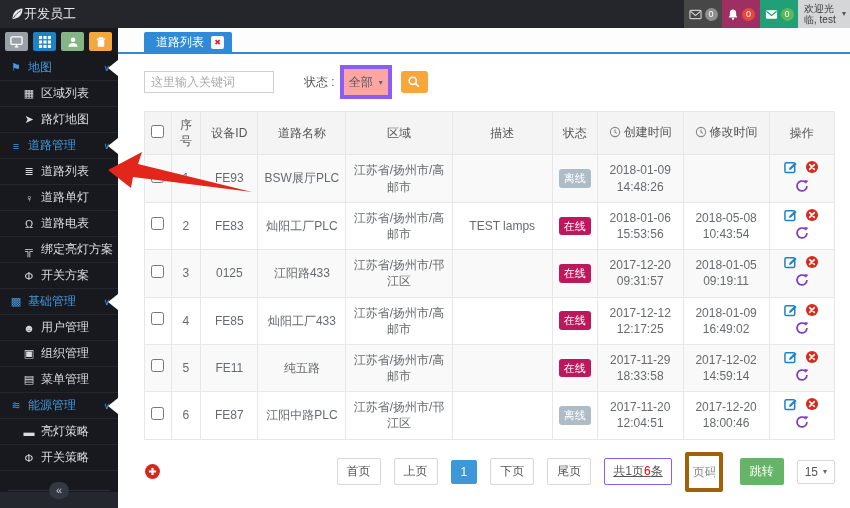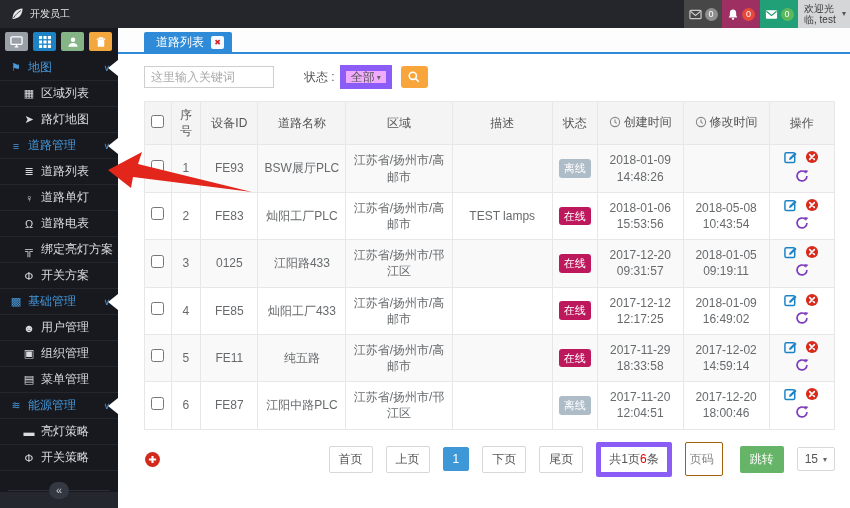--- a/index.html
+++ b/index.html
@@ -6,21 +6,21 @@
   html,body { width:850px; height:508px; }
   body {
     position:relative; overflow:hidden; background:#fff;
     font-family:"Liberation Sans","DejaVu Sans",sans-serif;
     -webkit-font-smoothing:antialiased;
   }
 
   
   .topbar { position:absolute; top:0; left:0; right:0; height:28px; background:#24262c;
             display:flex; align-items:stretch; z-index:10; }
-  .brand { display:flex; align-items:center; gap:6px; padding-left:10px; color:#e6e6e6; font-size:10px; }
+  .brand { display:flex; align-items:center; padding-left:10px; color:#e6e6e6; font-size:13px; }
   .topbar-right { margin-left:auto; display:flex; align-items:stretch; }
   .tb-badge { width:38px; display:flex; align-items:center; justify-content:center; gap:3px; cursor:pointer; }
   .tb-badge.messages { background:#474747; color:#c9c9c9; }
   .tb-badge.alerts   { background:#9e2f63; color:#fff; }
   .tb-badge.mail     { background:#21a077; color:#fff; }
   .pill { min-width:13px; height:13px; border-radius:7px; padding:0 3px; font-size:9px; color:#fff;
           display:flex; align-items:center; justify-content:center; }
   .messages .pill { background:#8f8f8f; }
   .alerts   .pill { background:#e6483a; }
   .mail     .pill { background:#5cb85c; }
@@ -54,21 +54,21 @@
   .tabbar { height:26px; border-bottom:2px solid #2f8bd8; position:relative; background:#fdfdfd; }
   .tab { position:absolute; left:26px; top:4px; bottom:0; background:#2f8bd8; color:#fff; font-size:12px;
          padding:0 8px 0 12px; display:flex; align-items:center; gap:7px; border-radius:2px 2px 0 0; cursor:pointer; }
   .tab-close { width:13px; height:13px; border-radius:2px; background:#f6fbff; color:#d62828;
                font-size:8px; display:flex; align-items:center; justify-content:center; cursor:pointer; }
 
   .toolbar { display:flex; align-items:center; margin:11px 0 0 26px; font-size:12px; color:#555; }
   .kw-input { width:130px; height:22px; border:1px solid #cfcfcf; padding:0 6px; font-size:12px; color:#666; }
   .kw-input::placeholder { color:#a9a9a9; }
   .status-label { margin-left:30px; margin-right:5px; }
-  .status-select { width:52px; height:24px; border:6px solid #8b5cf6; background:#f0abfc; display:flex;
+  .status-select { width:52px; height:34px; border:4px solid #8b5cf6; background:#fca5a5; display:flex;
                    align-items:center; justify-content:space-between; padding:0 5px; cursor:pointer; }
   .status-select .scaret { font-size:8px; color:#666; }
   .search-btn { margin-left:9px; width:27px; height:22px; background:#f8a53b; border:0; border-radius:3px;
                 display:flex; align-items:center; justify-content:center; cursor:pointer; }
 
   .tablewrap { margin:12px 15px 4px 26px; }
   table { width:100%; border-collapse:collapse; table-layout:fixed; font-size:12px; color:#676a6c; }
   th,td { border:1px solid #e7e7e7; text-align:center; padding:5px 3px; line-height:1.35; }
   th { background:#f4f4f5; color:#555; font-weight:normal; }
   tbody tr:nth-child(odd) { background:#f9f9f9; }
@@ -77,23 +77,23 @@
   .badge.online  { background:#be185d; }
   .badge.offline { background:#aebcc8; }
   .opbtn { display:inline-block; margin:0 2px; cursor:pointer; vertical-align:middle; }
   td input[type=checkbox], th input[type=checkbox] { width:13px; height:13px; cursor:pointer; }
 
   .footerbar { display:flex; align-items:center; margin:12px 15px 0 26px; }
   .add-btn { cursor:pointer; display:flex; }
   .pagination { margin-left:auto; display:flex; align-items:center; gap:13px; font-size:12px; color:#555; }
   .pg-btn { border:1px solid #d7d7d7; background:#fff; padding:4px 9px; border-radius:2px; cursor:pointer; }
   .pg-btn.active { background:#3e97d6; border-color:#3e97d6; color:#fff; cursor:default; }
-  .pg-summary { border:5px solid #8b5cf6; padding:4px 8px; border-radius:2px; }
+  .pg-summary { border:1px solid #8b5cf6; padding:4px 8px; border-radius:2px;text-decoration:underline; }
   .pg-summary .red { color:#e60000; }
-  .pg-input { width:38px; height:24px; border:1px solid #a16207; border-radius:2px; padding:16px 4px; font-size:12px; }
+  .pg-input { width:38px; height:24px; border:4px solid #a16207; border-radius:2px; padding:16px 4px; font-size:12px; }
   .pg-input::placeholder { color:#888; }
   .pg-jump { background:#66b467; border:0; color:#fff; padding:5px 10px; border-radius:2px; margin-left:4px; cursor:pointer; font-size:12px; }
   .pg-size { border:1px solid #d7d7d7; border-radius:2px; padding:4px 7px; display:flex; align-items:center; gap:5px; cursor:pointer; }
   .pg-size .scaret { font-size:8px; color:#666; }
 
   .annotation-arrow { position:absolute; left:106px; top:150px; z-index:50; pointer-events:none; }
 </style>
 </head>
 <body>
 

